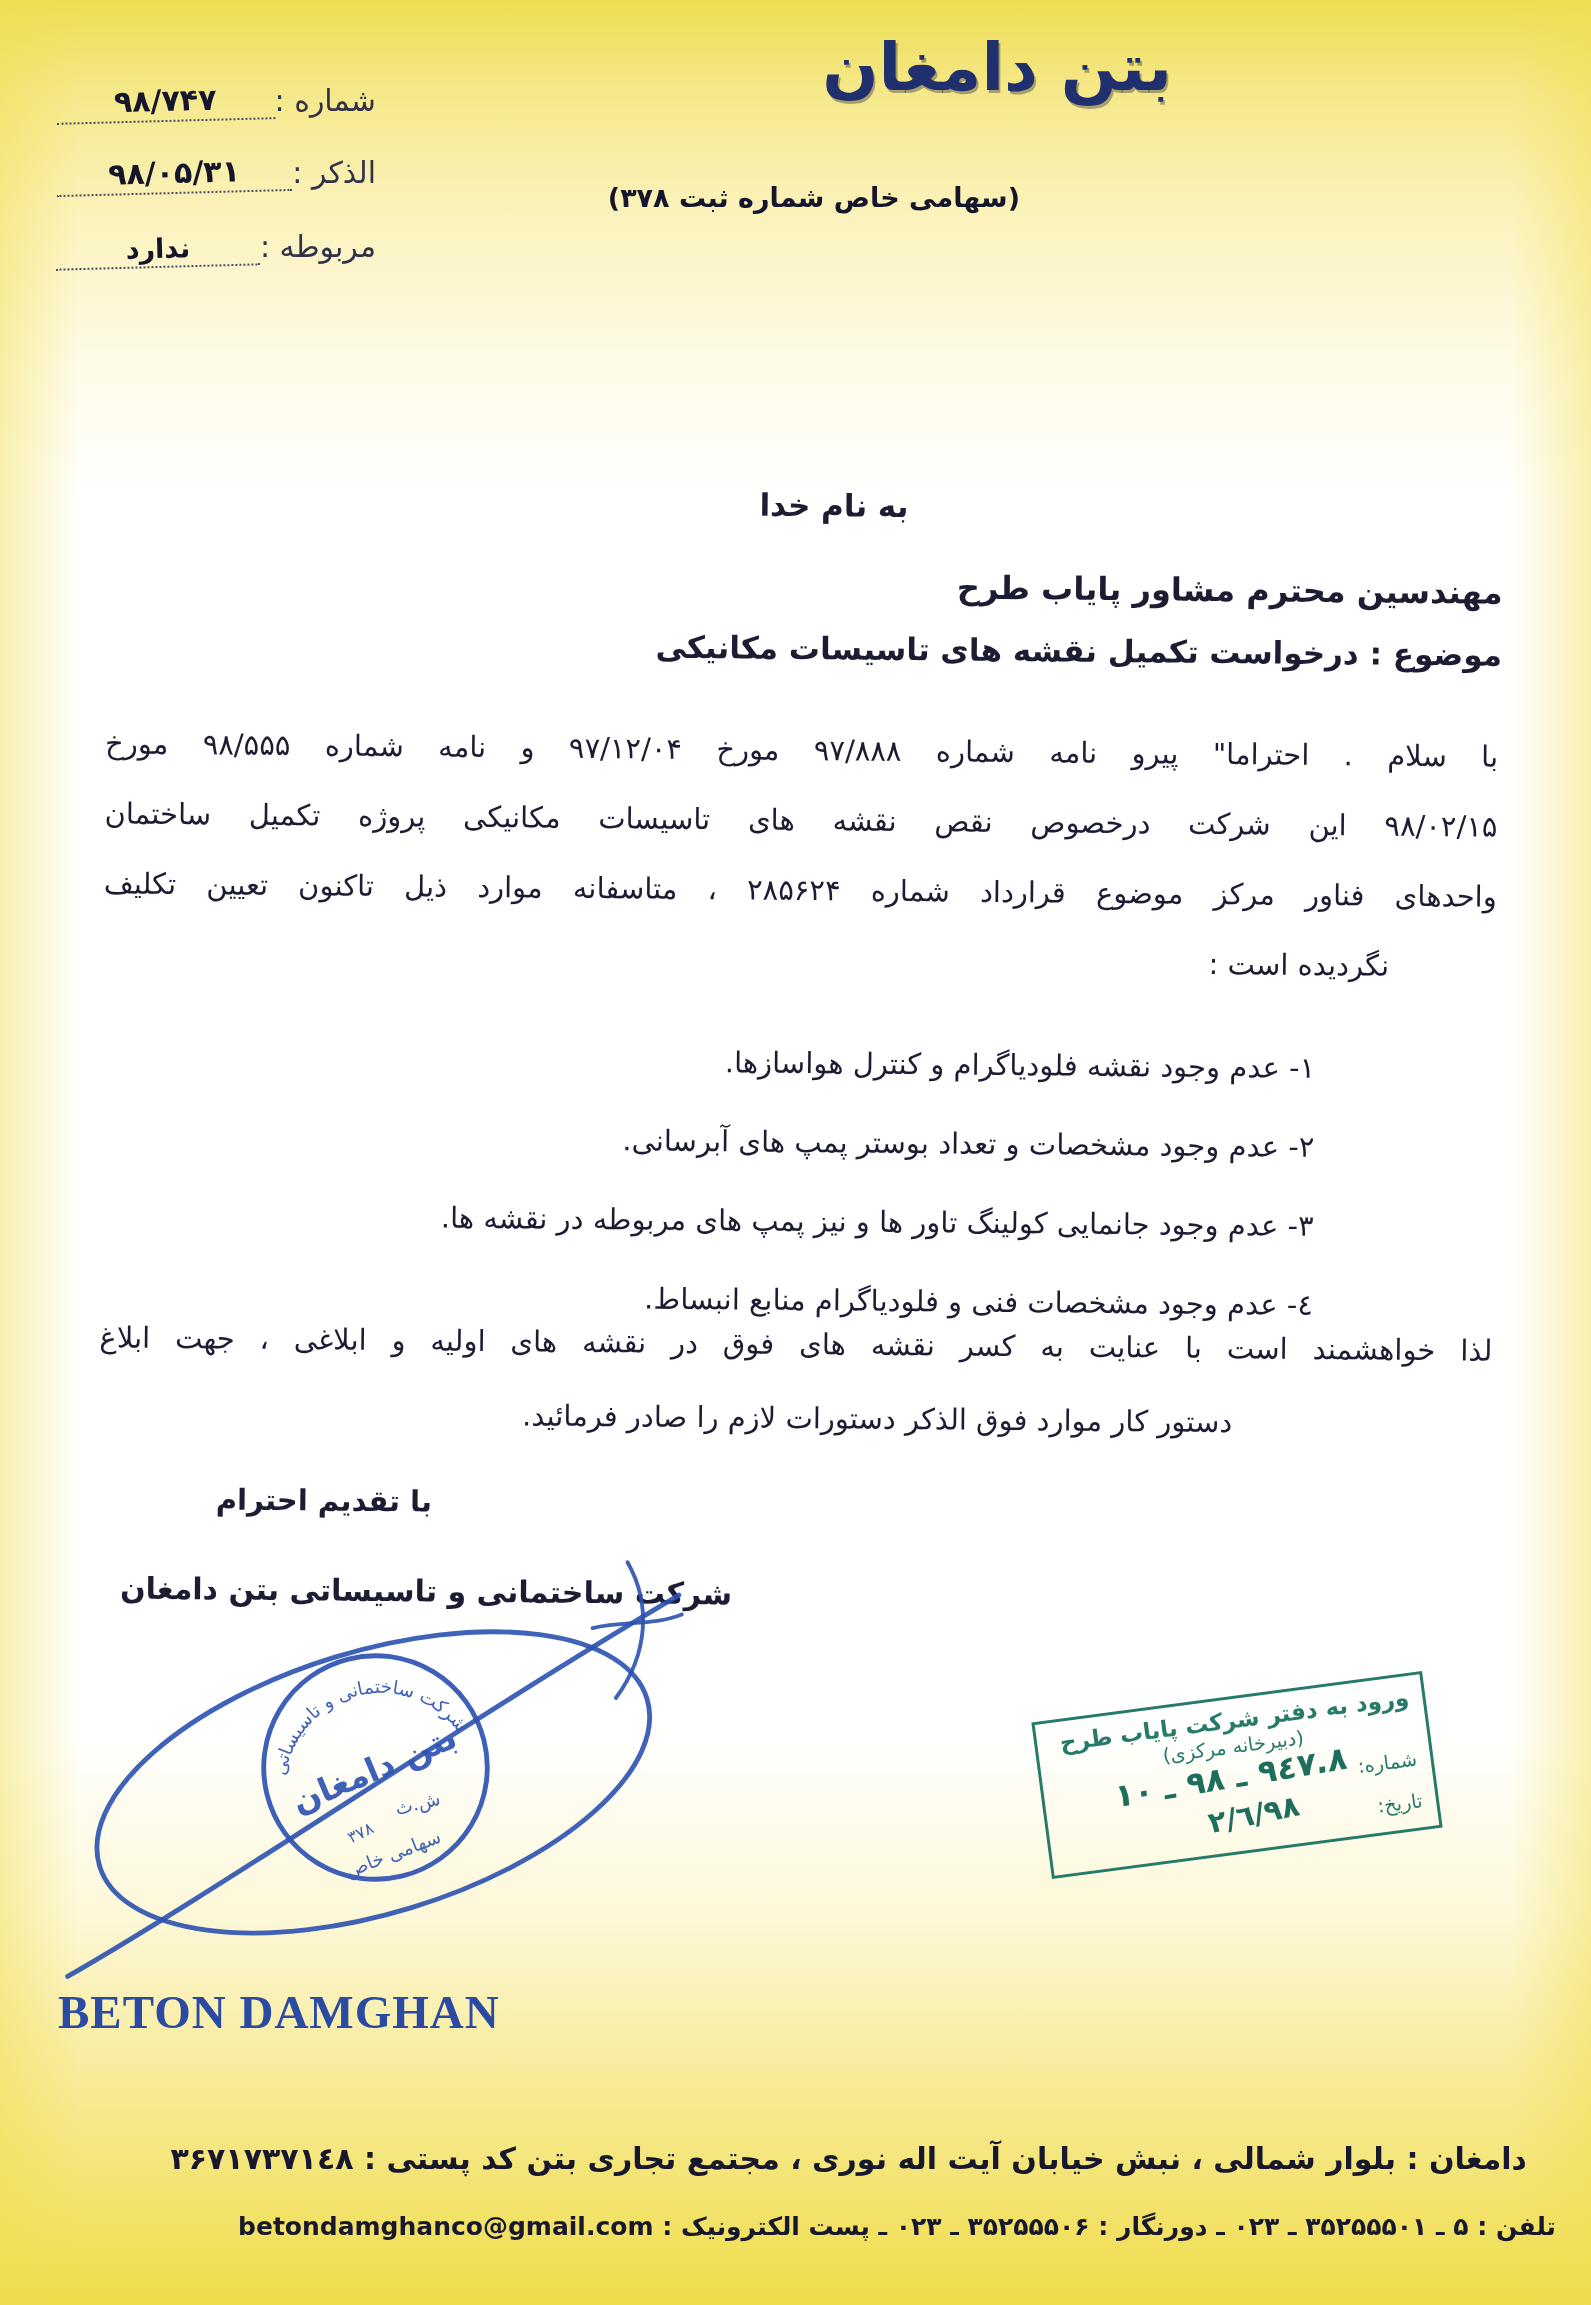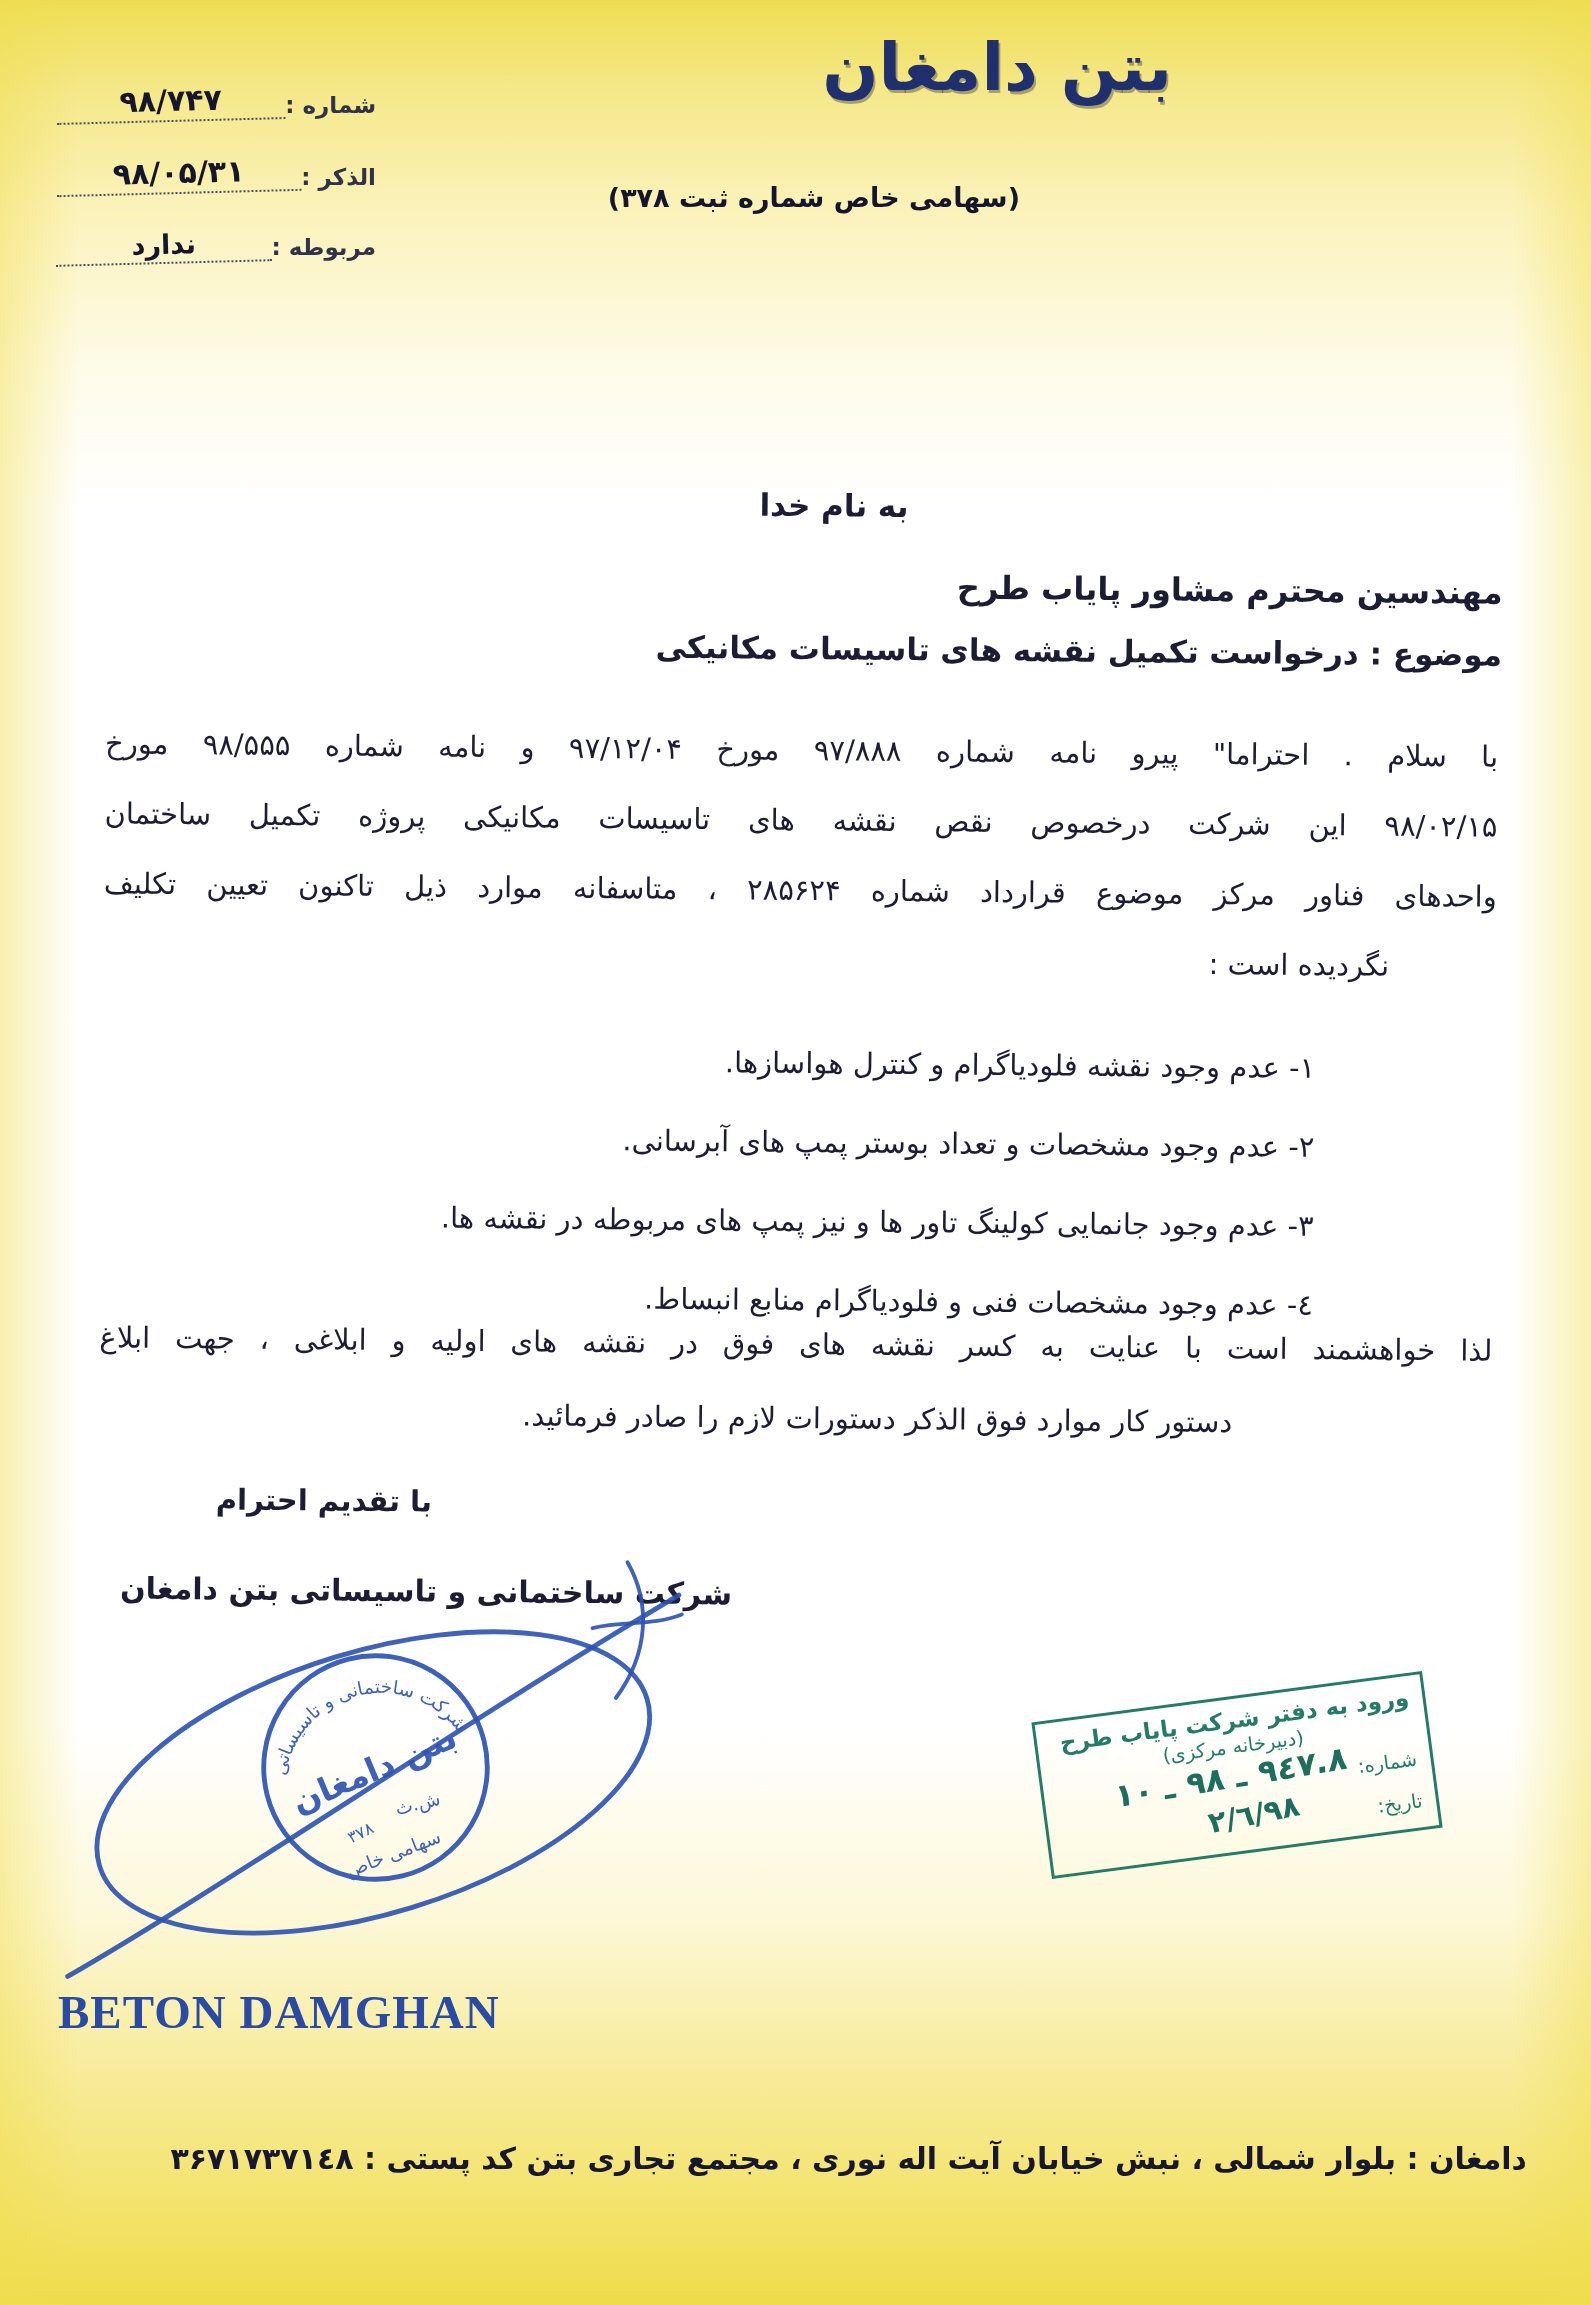--- a/index.html
+++ b/index.html
@@ -11,21 +11,21 @@
     font-family:"DejaVu Sans",sans-serif;
     color:#1c1d33;
     background:
       linear-gradient(90deg, rgba(240,222,80,.45) 0%, rgba(240,222,80,0) 5%, rgba(240,222,80,0) 95%, rgba(240,222,80,.45) 100%),
       linear-gradient(180deg,
         #eedd52 0%, #f5e88a 4%, #fbf2ba 9%, #fefbe8 16%, #ffffff 22%,
         #ffffff 75%, #fdf8d8 83%, #f8eda2 89%, #f3e269 96%, #efdc4a 100%);
   }
   
   .ref-row{position:absolute;left:56px;width:320px;display:flex;flex-direction:row;align-items:flex-end;direction:rtl;}
-  .ref-label{font-size:23px;font-weight:bold;color:#31324a;white-space:nowrap;padding-bottom:3.9px;}
+  .ref-label{font-size:30px;font-weight:normal;color:#31324a;white-space:nowrap;padding-bottom:3.9px;}
   .ref-value{flex:1;text-align:center;font-size:30px;font-weight:bold;color:#15162b;
              border-bottom:2.9px dotted #4a4b66;padding:0 9.7px 1.9px;transform:rotate(-1.5deg);white-space:nowrap;}
   .logo{position:absolute;right:419px;top:29px;font-size:66px;font-weight:bold;color:#20306f;
         text-shadow:1.9px 2.9px 0 rgba(22,22,44,.35);direction:rtl;white-space:nowrap;}
   .subtitle{position:absolute;right:507px;top:130px;font-size:32px;font-weight:bold;color:#15162b;direction:rtl;white-space:nowrap;}
   .regline{position:absolute;right:571px;top:182px;font-size:27px;font-weight:bold;color:#15162b;direction:rtl;white-space:nowrap;}
   
   .letter-main{position:absolute;inset:0;transform:rotate(.55deg);transform-origin:796px 970px;}
   .bism{position:absolute;left:0;right:0;top:487px;text-align:center;transform:translateX(34px);
         font-size:31px;font-weight:bold;direction:rtl;}
@@ -137,15 +137,16 @@
       <span class="snum">۹٤۷.۸ ـ ۹۸ ـ ۱۰</span>
     </div>
     <div class="row">
       <span class="slabel">تاریخ:</span>
       <span class="sdate">۹۸/٦/۲</span>
     </div>
   </div>
 
   <div class="beton">BETON DAMGHAN</div>
   <div class="addr">دامغان : بلوار شمالی ، نبش خیابان آیت اله نوری ، مجتمع تجاری بتن کد پستی : ۳۶۷۱۷۳۷۱٤۸</div>
+  <div class="contact">تلفن : ۵ ـ ۳۵۲۵۵۵۰۱ ـ ۰۲۳ ـ دورنگار : ۳۵۲۵۵۵۰۶ ـ ۰۲۳ ـ پست الکترونیک : betondamghanco@gmail.com</div>
 
 </div>
 
 
 </body></html>

